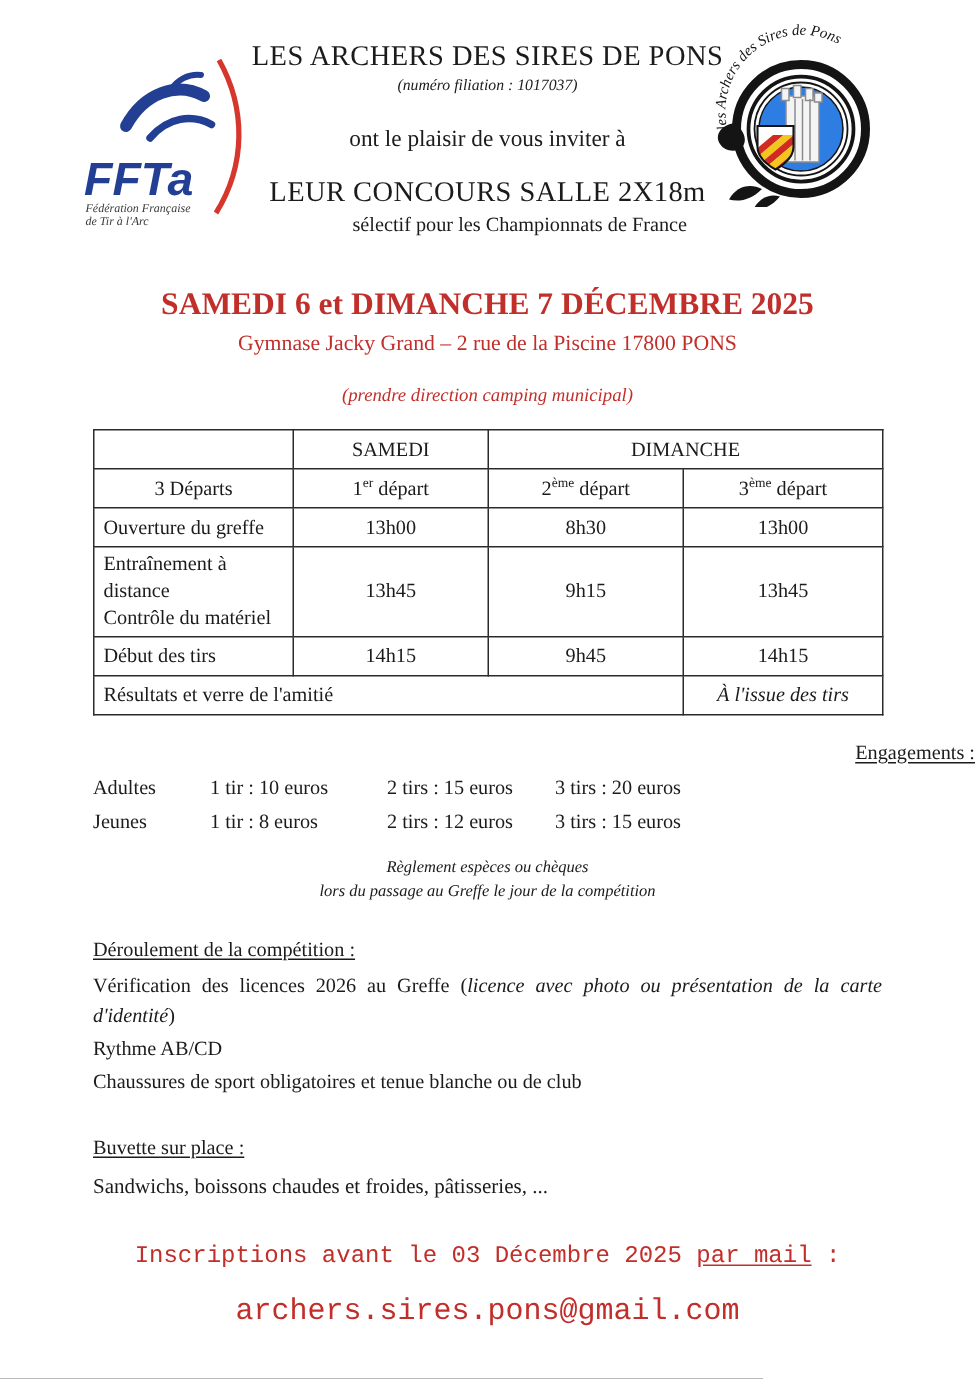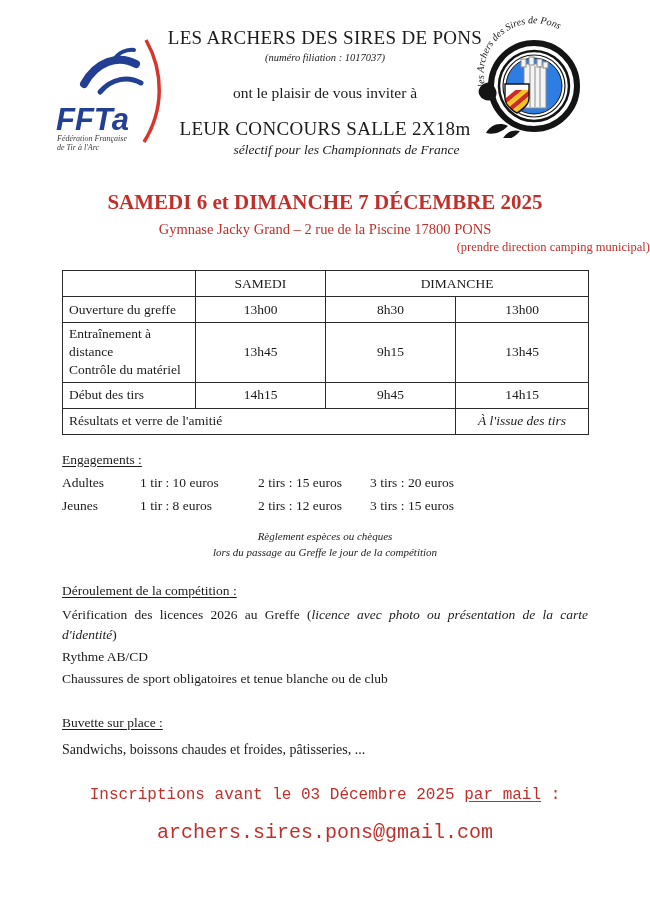--- a/index.html
+++ b/index.html
@@ -8,41 +8,41 @@
     font-family:"Liberation Serif", serif; color:#1b1b1b;
     position:relative; overflow:hidden;
   }
   
   .header { position:relative; height:166px; }
   .head-center { text-align:center; }
   .club-name { padding-top:27px; font-size:19px; letter-spacing:0.3px; }
   .filiation { font-size:10.5px; font-style:italic; margin-top:3px; }
   .invite { font-size:15.5px; margin-top:21px; }
   .event-title { font-size:19px; margin-top:16px; letter-spacing:0.3px; }
-  .event-subtitle { font-size:13.5px; font-style:italic; margin-top:2px;padding-left:43px; }
+  .event-subtitle { font-size:13.5px; margin-top:2px;padding-left:43px; }
   .ffta-logo { position:absolute; left:56px; top:38px; width:108px; height:122px; }
   .club-logo { position:absolute; left:474px; top:10px; width:120px; height:128px; }
 
   
   .date-block { text-align:center; margin-top:24px; color:var(--red); }
   .date-title { font-size:21px; font-weight:bold; }
   .venue { font-size:14.5px; margin-top:6px; }
-  .note { font-size:12.5px; margin-top:2px;text-align:right; }
+  .note { font-size:12.5px; font-style:italic; margin-top:18px; }
 
   
   table.schedule { margin:15px 0 0 62px; border-collapse:collapse; width:526px; font-size:13.5px; table-layout:fixed;padding-left:26px; }
   table.schedule td { border:1px solid #2b2b2b; padding:2px 6px; height:21px; vertical-align:middle; }
   table.schedule td.c { text-align:center; }
   table.schedule td.i { font-style:italic; }
   table.schedule sup { font-size:9px; line-height:0; }
   .tall-cell div { line-height:1.35; }
 
   
   .fees { margin:17px 0 0 62px; font-size:13.5px; }
-  .uhead { text-decoration:underline; text-underline-offset:2px; }
+  .uhead { text-decoration:underline; text-underline-offset:2px;text-align:right; }
   .fee-row { display:grid; grid-template-columns:78px 118px 112px auto; margin-top:7px; }
 
   
   .payment { text-align:center; font-style:italic; font-size:11px; margin-top:15px; line-height:1.45; }
 
   
   .process { margin:22px 62px 0; font-size:13.5px; }
   .process .uhead { display:inline-block; margin-bottom:4px; }
   .process p { margin:2px 0 0; text-align:justify; line-height:1.5; }
   .process p.plain { text-align:left; }
@@ -147,20 +147,26 @@
         <col style="width:133px">
         <col style="width:130px">
         <col style="width:130px">
         <col style="width:133px">
       </colgroup>
     <tbody>
       <tr>
         <td></td>
         <td class="c">SAMEDI</td>
         <td class="c" colspan="2">DIMANCHE</td>
+      </tr>
+      <tr>
+        <td class="c">3 Départs</td>
+        <td class="c"><span>1</span><sup>er</sup><span> départ</span></td>
+        <td class="c"><span>2</span><sup>ème</sup><span> départ</span></td>
+        <td class="c"><span>3</span><sup>ème</sup><span> départ</span></td>
       </tr>
       <tr>
         <td>Ouverture du greffe</td>
         <td class="c">13h00</td>
         <td class="c">8h30</td>
         <td class="c">13h00</td>
       </tr>
       <tr>
         <td class="tall-cell">
           <div>Entraînement à distance</div>

